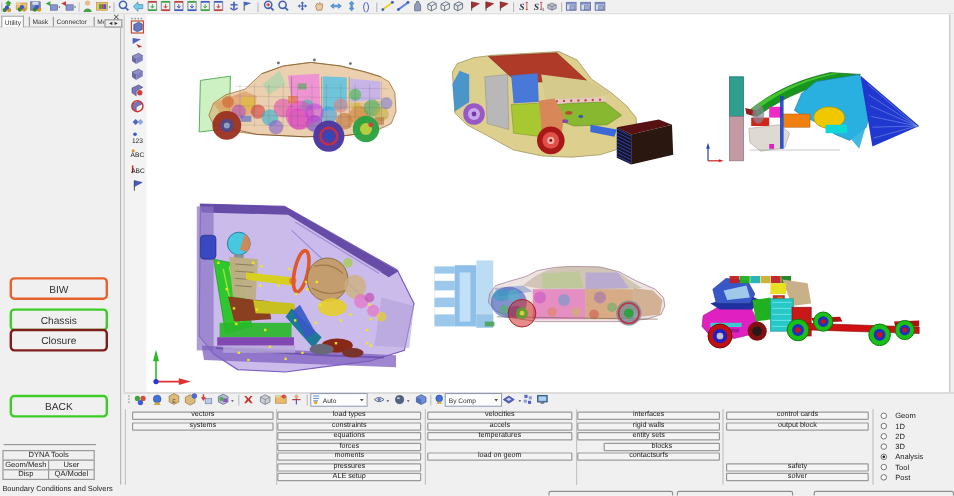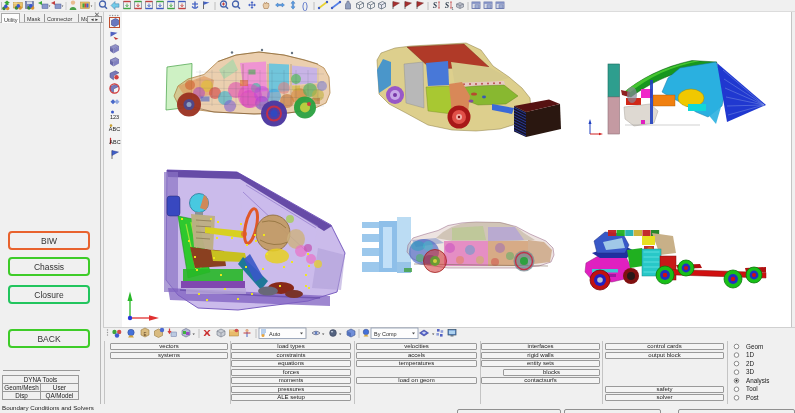--- a/index.html
+++ b/index.html
@@ -140,21 +140,21 @@
  <div class="tsep" style="left:24px"></div>
     <div class="tab" style="left:25px">Mask</div>
  <div class="tsep" style="left:44px"></div>
     <div class="tab" style="left:45px">Connector</div>
  <div class="tsep" style="left:78px"></div>
     <div class="tab" style="left:79px">Modr</div>
 </div>
 <div class="abs" id="leftpanel">
  <div class="lbtn" style="top:208px;border:2px solid #e8622d">BIW</div>
  <div class="lbtn" style="top:234px;border:2px solid #3ecc28">Chassis</div>
- <div class="lbtn" style="top:262px;border:2px solid #22c55e">Closure</div>
+ <div class="lbtn" style="top:251px;border:2px solid #7f1d1d">Closure</div>
  <div class="lbtn" style="top:306px;border:2px solid #3ecc28">BACK</div>
  <div style="position:absolute;left:3px;top:347px;width:77px;height:1px;background:#999"></div>
 </div>
 <div id="dyna">
  <div class="c" style="left:0;top:0;width:77px;height:9px">DYNA Tools</div>
  <div class="c" style="left:0;top:8px;width:39px;height:9px">Geom/Mesh</div>
  <div class="c" style="left:38px;top:8px;width:39px;height:9px">User</div>
  <div class="c" style="left:0;top:16px;width:39px;height:9px">Disp</div>
  <div class="c" style="left:38px;top:16px;width:39px;height:9px">QA/Model</div>
 </div>

